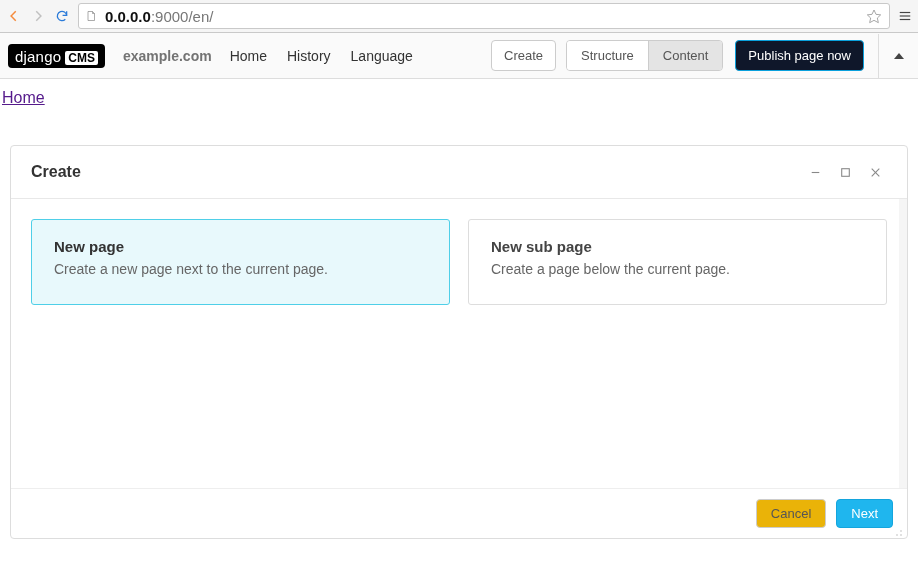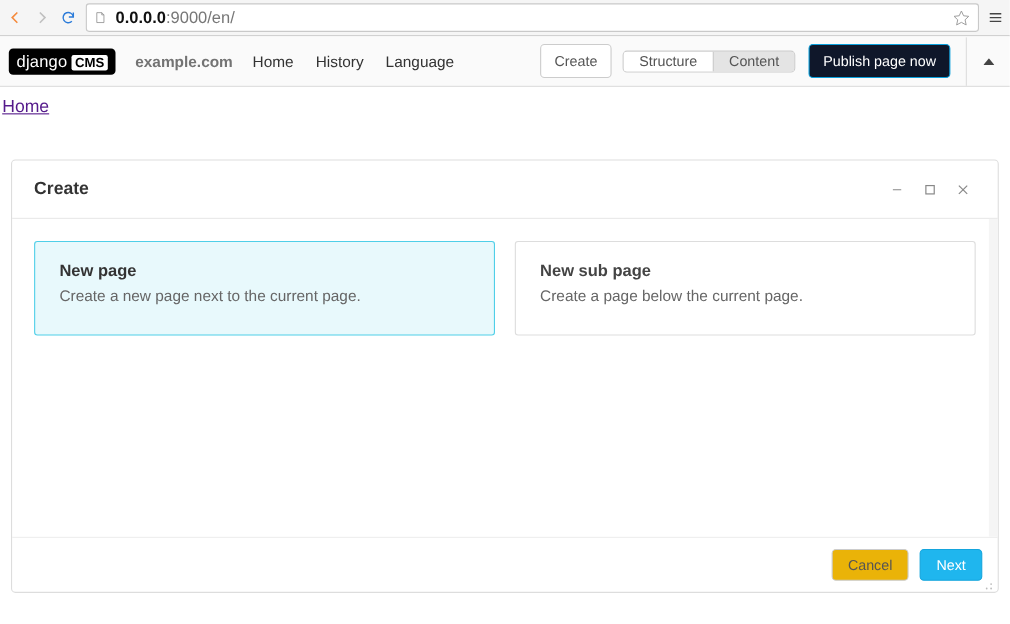--- a/index.html
+++ b/index.html
@@ -83,21 +83,21 @@
       background: #fff;
       border-radius: 4px;
       padding: 6px 12px;
       font-size: 13px;
       color: #555;
       cursor: pointer;
       margin-right: 10px;
       height: 31px;
       display:flex; align-items:center;
     }
-    .seg-group { display:flex; border:1px solid #ccc; border-radius:4px; overflow:hidden; margin-right:12px; height:20px;}
+    .seg-group { display:flex; border:1px solid #ccc; border-radius:4px; overflow:hidden; margin-right:12px; height:31px;}
     .seg { padding: 6px 14px; font-size:13px; color:#555; background:#fff; display:flex; align-items:center; cursor:pointer;}
     .seg.active { background:#e4e4e4; }
     .seg + .seg { border-left:1px solid #ccc; }
     .btn-publish { background:#0f172a; color:#fff; border-color:#0aa0dc;}
     .collapse-area {
       width: 40px; height:44px;
       border-left: 1px solid #ddd;
       display:flex; align-items:center; justify-content:center;
       margin-left: 4px;
     }

